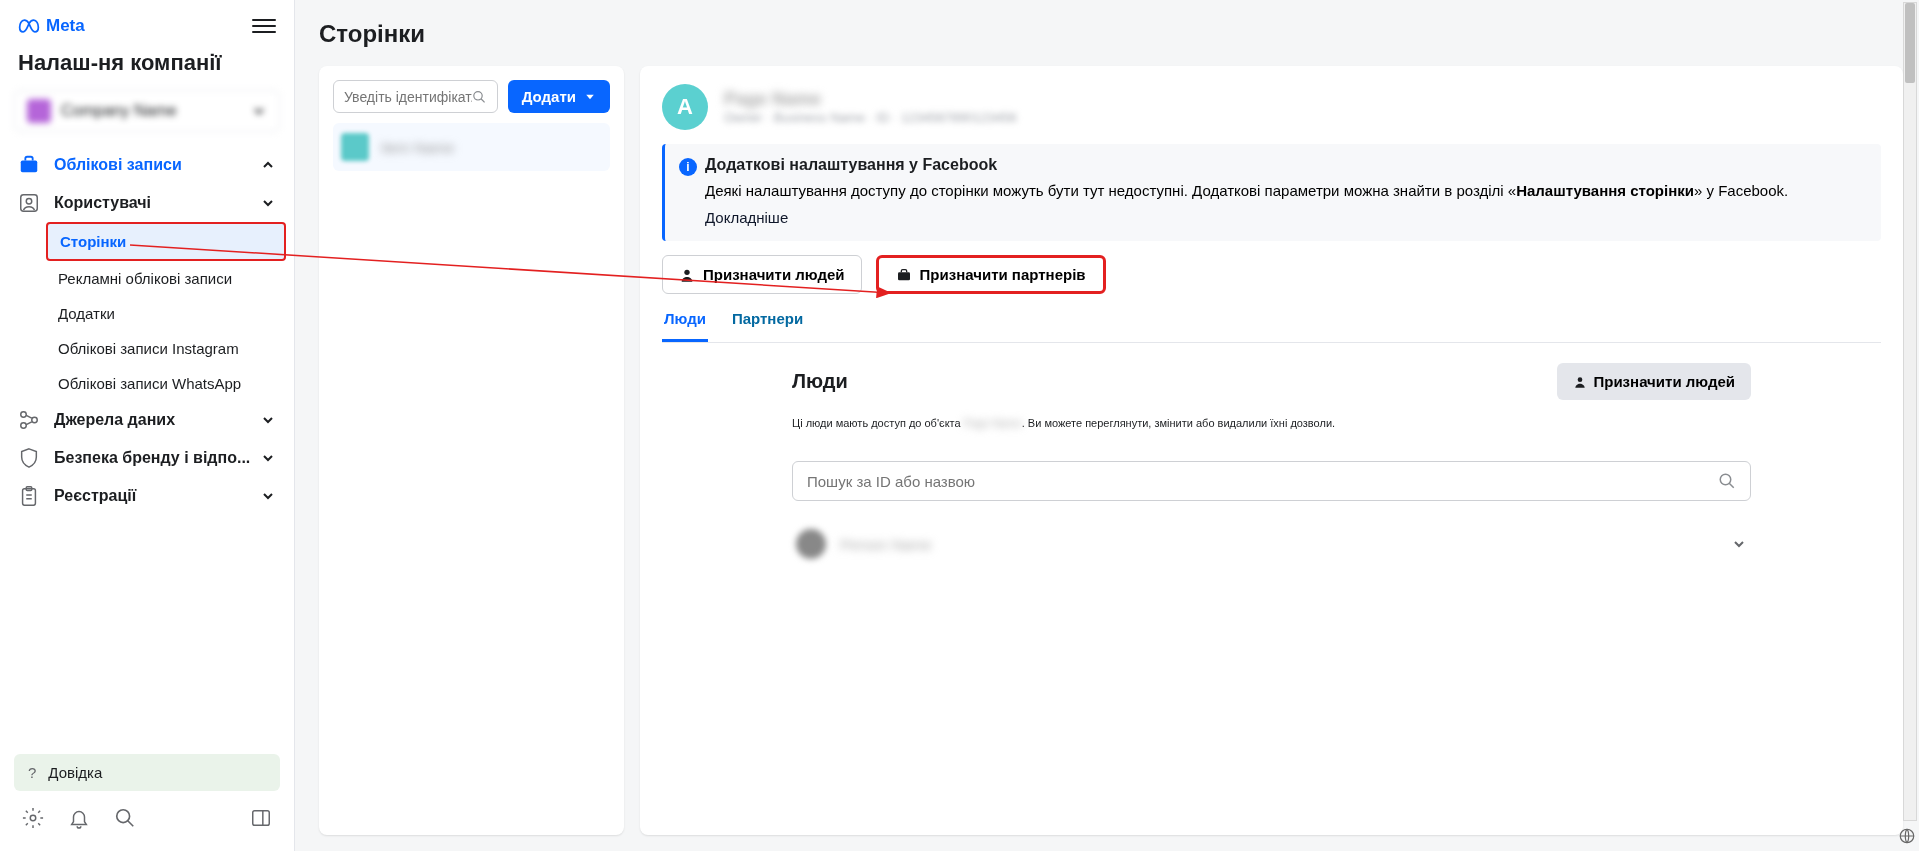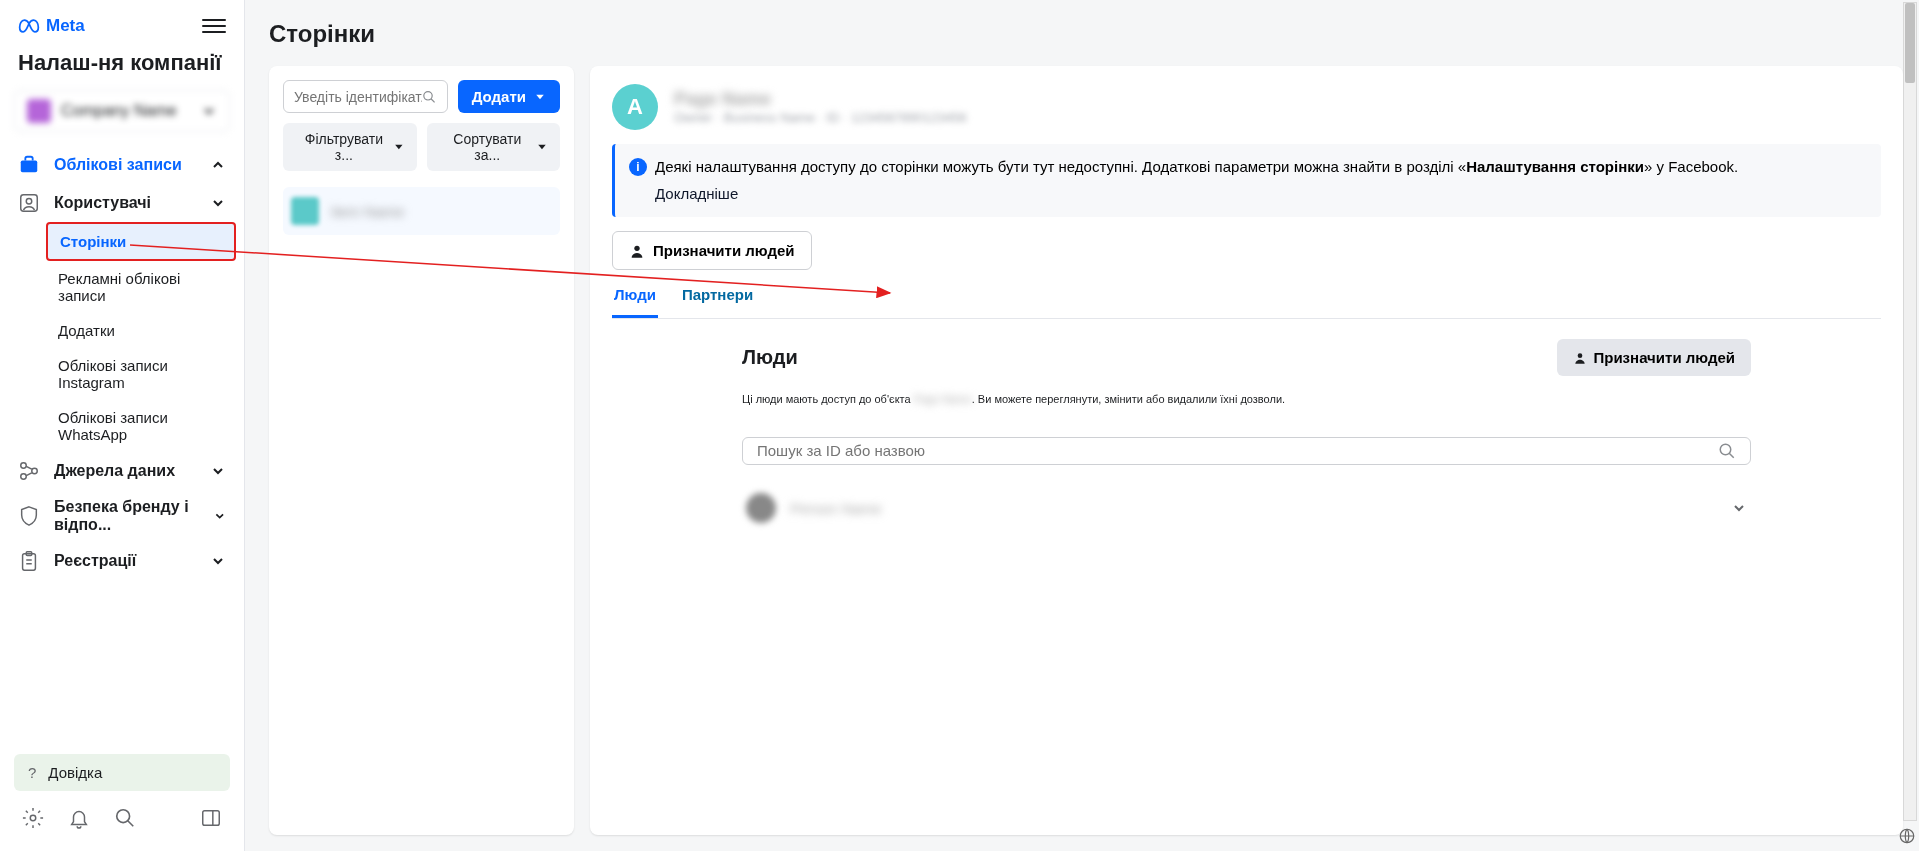--- a/index.html
+++ b/index.html
@@ -1,20 +1,20 @@
 <!DOCTYPE html>
 <html><head>
 <meta charset="utf-8">
 <style>
 * { margin: 0; padding: 0; box-sizing: border-box; }
 body { font-family: -apple-system, BlinkMacSystemFont, "Segoe UI", Helvetica, Arial, sans-serif; background: #f5f6f7; color: #1c1e21; overflow: hidden; }
 .app { display: flex; width: 1919px; height: 851px; position: relative; }
 
 
-.sidebar { width: 245px; background: #fff; border-right: 1px solid #e4e6eb; display: flex; flex-direction: column; padding: 14px 8px 8px; }
+.sidebar { width: 295px; background: #fff; border-right: 1px solid #e4e6eb; display: flex; flex-direction: column; padding: 14px 8px 8px; }
 .sidebar-top { display: flex; justify-content: space-between; align-items: center; padding: 0 10px 6px; }
 .meta-logo { display: flex; align-items: center; gap: 6px; color: #0866ff; font-weight: 700; font-size: 17px; }
 .meta-loop { width: 22px; height: 14px; }
 .hamburger { width: 24px; height: 24px; display: flex; flex-direction: column; justify-content: center; gap: 4px; cursor: pointer; }
 .hamburger span { height: 2px; background: #1c1e21; border-radius: 1px; }
 .sidebar-title { font-size: 22px; font-weight: 700; padding: 6px 10px 14px; }
 .company-select { margin: 0 6px 14px; padding: 8px 12px; border: 1px solid #e4e6eb; border-radius: 6px; display: flex; align-items: center; justify-content: space-between; cursor: pointer; filter: blur(3px); }
 .company-select-left { display: flex; align-items: center; gap: 10px; }
 .company-avatar { width: 24px; height: 24px; background: #b565d9; border-radius: 4px; }
 
@@ -72,21 +72,21 @@
 
 .tabs { display: flex; gap: 22px; border-bottom: 1px solid #e4e6eb; margin-bottom: 20px; }
 .tab { padding: 12px 2px; font-size: 15px; font-weight: 600; color: #0369a1; cursor: pointer; border-bottom: 3px solid transparent; }
 .tab.active { color: #0866ff; border-bottom-color: #0866ff; }
 
 .people-section { padding: 0 130px; }
 .people-header { display: flex; justify-content: space-between; align-items: center; margin-bottom: 16px; }
 .people-header h3 { font-size: 20px; font-weight: 700; }
 .people-desc { font-size: 11px; color: #1c1e21; margin-bottom: 30px; line-height: 1.4; }
 .blur-span { filter: blur(4px); color: #aaa; }
-.people-search { display: flex; align-items: flex-start; border: 1px solid #ced0d4; border-radius: 6px; padding: 4px 14px; margin-bottom: 18px; gap: 6px; }
+.people-search { display: flex; align-items: center; border: 1px solid #ced0d4; border-radius: 6px; padding: 10px 14px; margin-bottom: 18px; gap: 6px; }
 .people-search input { border: none; outline: none; flex: 1; font-size: 15px; background: transparent; }
 .people-row { display: flex; align-items: center; gap: 14px; padding: 10px 4px; }
 .people-row-avatar { width: 30px; height: 30px; background: #888; border-radius: 50%; filter: blur(3px); }
 .people-row-name { flex: 1; filter: blur(4px); color: #aaa; font-size: 15px; }
 
 
 .annotation-line { position: absolute; pointer-events: none; z-index: 100; }
 
 
 .scroll-stub { position: absolute; right: 2px; top: 2px; bottom: 30px; width: 14px; background: #f0f0f0; border: 1px solid #d8d8d8; }
@@ -258,64 +258,58 @@
                 <path d="M21 21l-6-6"></path>
               </svg>
           </div>
           <button class="add-btn">
             <span>Додати</span>
             <svg width="12" height="12" viewBox="0 0 16 16">
                 <path d="M3 5l5 6 5-6z" fill="#fff"></path>
               </svg>
           </button>
         </div>
-        <div class="filter-row">
-          <button class="pill">
-            <span>Фільтрувати з...</span>
-            <svg width="12" height="12" viewBox="0 0 16 16">
-                <path d="M3 5l5 6 5-6z" fill="#1c1e21"></path>
-              </svg>
-          </button>
-          <button class="pill">
-            <span>Сортувати за...</span>
-            <svg width="12" height="12" viewBox="0 0 16 16">
-                <path d="M3 5l5 6 5-6z" fill="#1c1e21"></path>
-              </svg>
-          </button>
-        </div>
         <div class="list-item">
           <div class="list-item-avatar"></div>
           <span class="list-item-label">Item Name</span>
         </div>
       </div>
 
       <div class="detail-panel">
         <div class="detail-header">
           <div class="detail-avatar">A</div>
           <div class="detail-meta">
             <div class="detail-name">Page Name</div>
             <div class="detail-sub">Owner · Business Name · ID · 1234567890123456</div>
           </div>
         </div>
 
         <div class="info-box">
           <div class="info-box-icon">i</div>
+          <div class="info-box-title">Додаткові налаштування у Facebook</div>
           <div class="info-box-text">
             <span>Деякі налаштування доступу до сторінки можуть бути тут недоступні. Додаткові параметри можна знайти в розділі «</span><b>Налаштування сторінки</b><span>» у Facebook.</span>
           </div>
           <a class="info-box-link">Докладніше</a>
         </div>
 
         <div class="assign-row">
           <button class="assign-btn">
             <svg width="16" height="16" viewBox="0 0 24 24" fill="#1c1e21">
                 <circle cx="12" cy="8" r="4"></circle>
                 <path d="M4 22c0-4 4-7 8-7s8 3 8 7"></path>
               </svg>
             <span>Призначити людей</span>
+          </button>
+          <button class="assign-btn highlighted">
+            <svg width="16" height="16" viewBox="0 0 24 24" fill="#1c1e21">
+                <rect x="3" y="8" width="18" height="12" rx="2"></rect>
+                <path d="M8 8V6a2 2 0 012-2h4a2 2 0 012 2v2" fill="none" stroke="#1c1e21" stroke-width="2"></path>
+              </svg>
+            <span>Призначити партнерів</span>
           </button>
         </div>
 
         <div class="tabs">
           <div class="tab active">Люди</div>
           <div class="tab">Партнери</div>
         </div>
 
         <div class="people-section">
           <div class="people-header">

